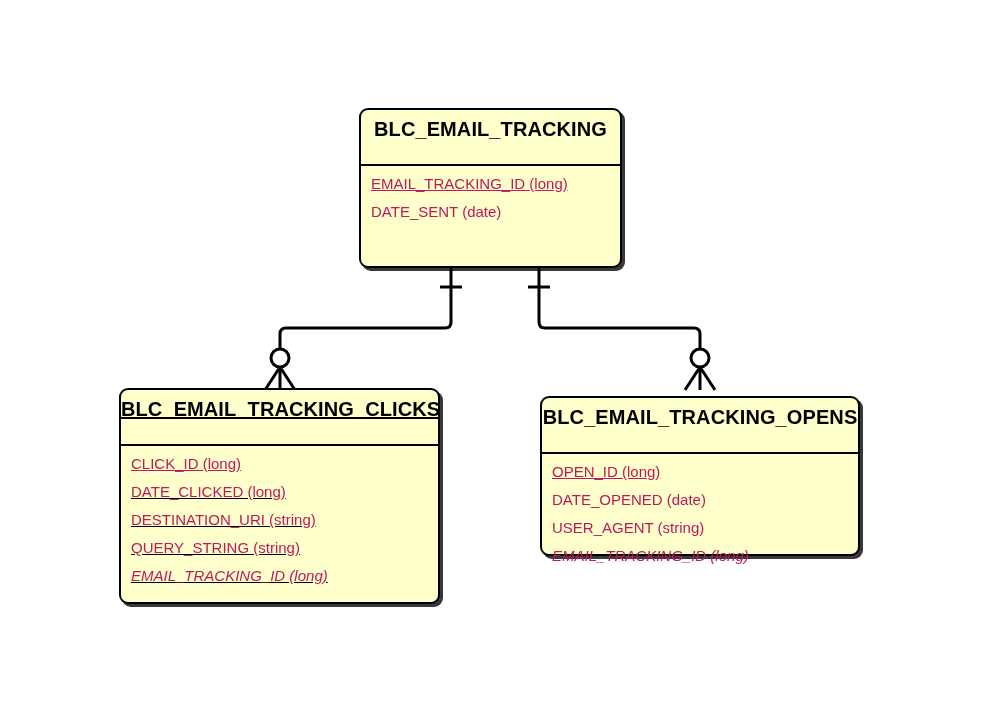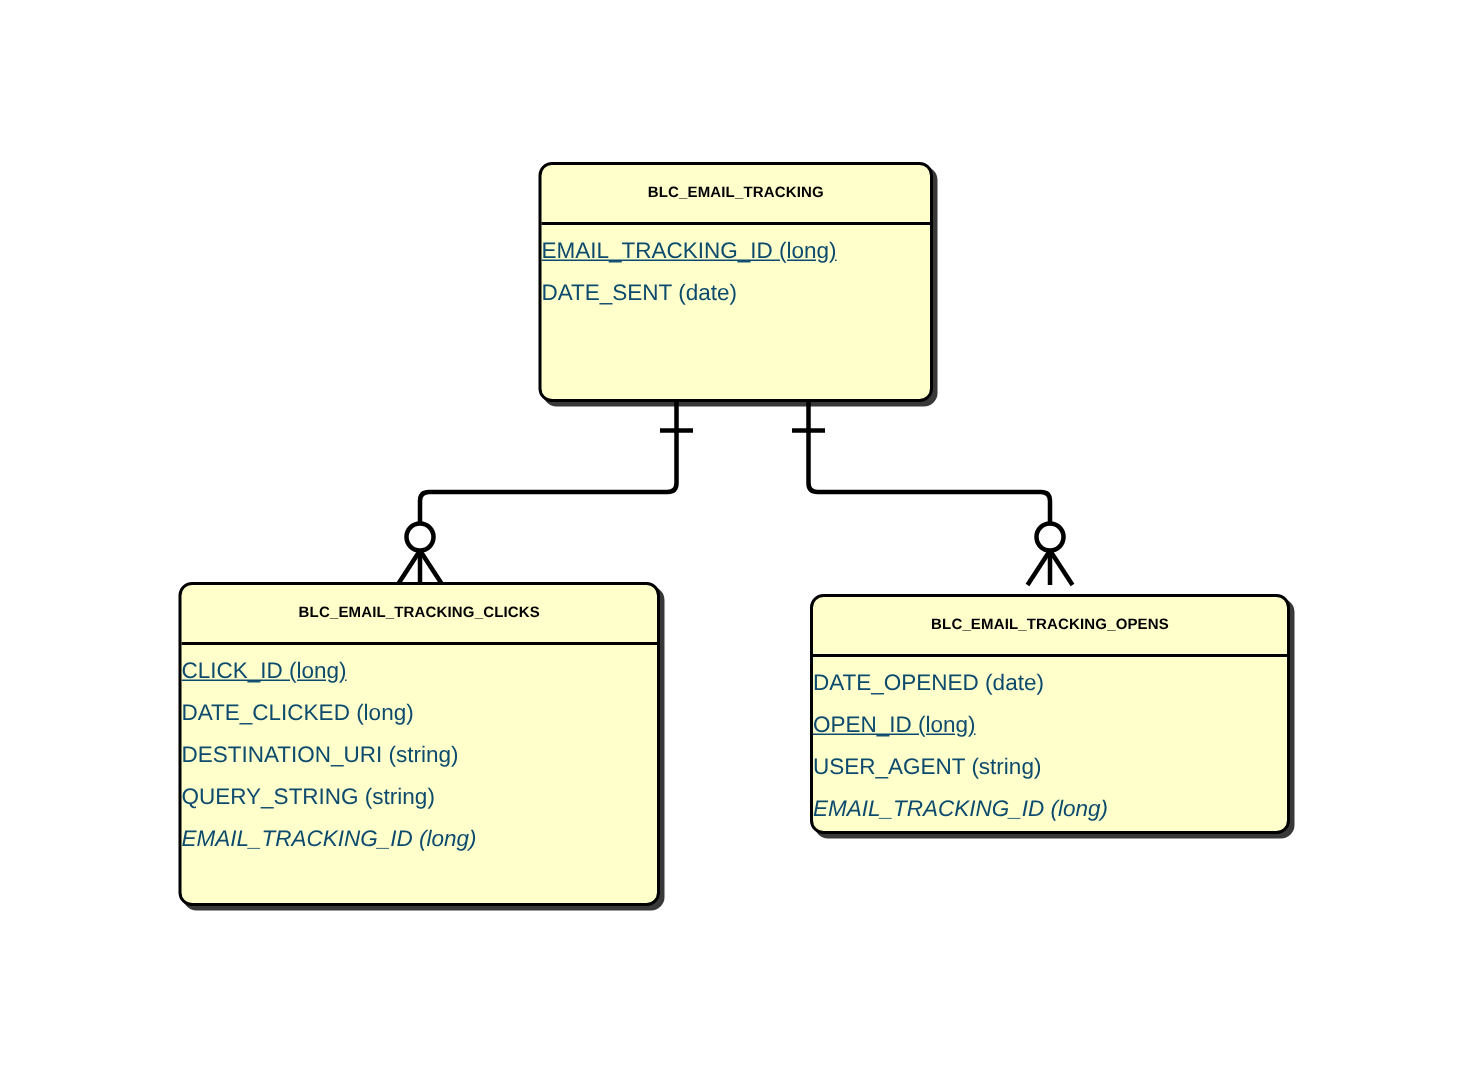--- a/index.html
+++ b/index.html
@@ -39,43 +39,43 @@
     z-index: 2;
     box-sizing: border-box;
     background: #ffffcc;
     border: 2px solid #000000;
     border-radius: 9px;
     box-shadow: 3px 3px 0 rgba(0,0,0,0.78);
   }
 
   .entity-header {
     box-sizing: border-box;
-    height: 40px;
+    height: 56px;
     line-height: 38px;
     text-align: center;
     font-weight: bold;
-    font-size: 10px;
+    font-size: 20px;
     color: #000000;
     letter-spacing: 0.1px;
     border-bottom: 2px solid #000000;
     white-space: nowrap;
     overflow: hidden;
   }
 
   .attr-list {
     padding: 4px 0 6px 0;
   }
 
   .attr {
     box-sizing: border-box;
     height: 28px;
     line-height: 28px;
     font-size: 15px;
-    color: #0c4a6e;
-    padding-left: 0;
+    color: #be185d;
+    padding-left: 10px;
     white-space: nowrap;
     overflow: hidden;
   }
 
   .attr.pk {
     text-decoration: underline;
   }
 
   .attr.fk {
     font-style: italic;
@@ -87,20 +87,21 @@
     top: 108px;
     width: 263px;
     height: 160px;
   }
 
   #entity-blc-email-tracking-clicks {
     left: 119px;
     top: 388px;
     width: 321px;
     height: 216px;
+    text-decoration: underline;
   }
 
   #entity-blc-email-tracking-opens {
     left: 540px;
     top: 396px;
     width: 320px;
     height: 160px;
   }
 </style>
 </head>
@@ -162,20 +163,20 @@
       <div class="attr">DATE_CLICKED (long)</div>
       <div class="attr">DESTINATION_URI (string)</div>
       <div class="attr">QUERY_STRING (string)</div>
       <div class="attr fk">EMAIL_TRACKING_ID (long)</div>
     </div>
   </div>
 
   <div class="entity" id="entity-blc-email-tracking-opens">
     <div class="entity-header">BLC_EMAIL_TRACKING_OPENS</div>
     <div class="attr-list">
+      <div class="attr pk">OPEN_ID (long)</div>
       <div class="attr">DATE_OPENED (date)</div>
-      <div class="attr pk">OPEN_ID (long)</div>
       <div class="attr">USER_AGENT (string)</div>
       <div class="attr fk">EMAIL_TRACKING_ID (long)</div>
     </div>
   </div>
 
 </div>
 
 </body></html>

